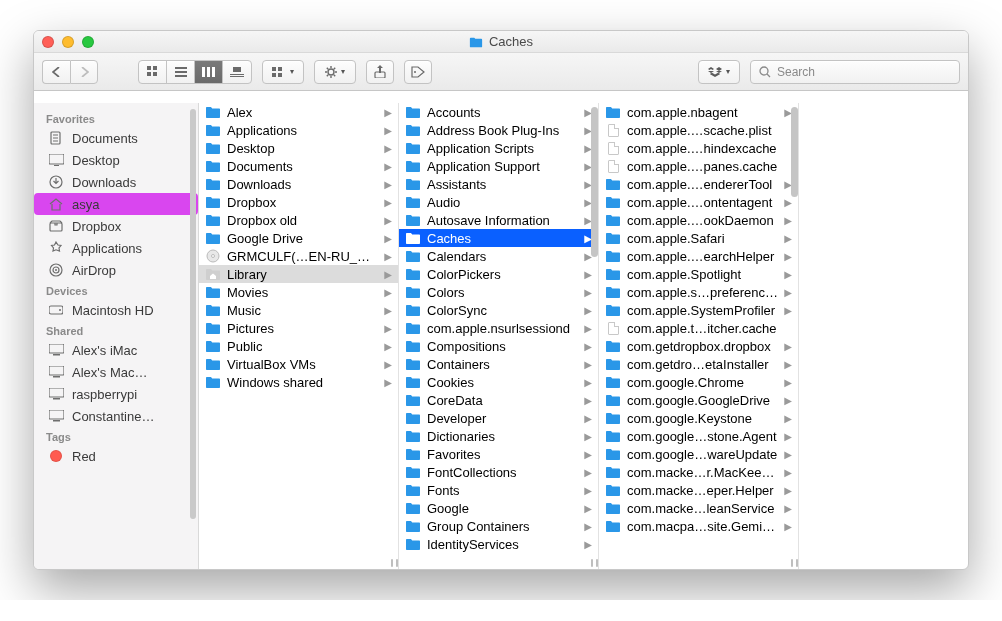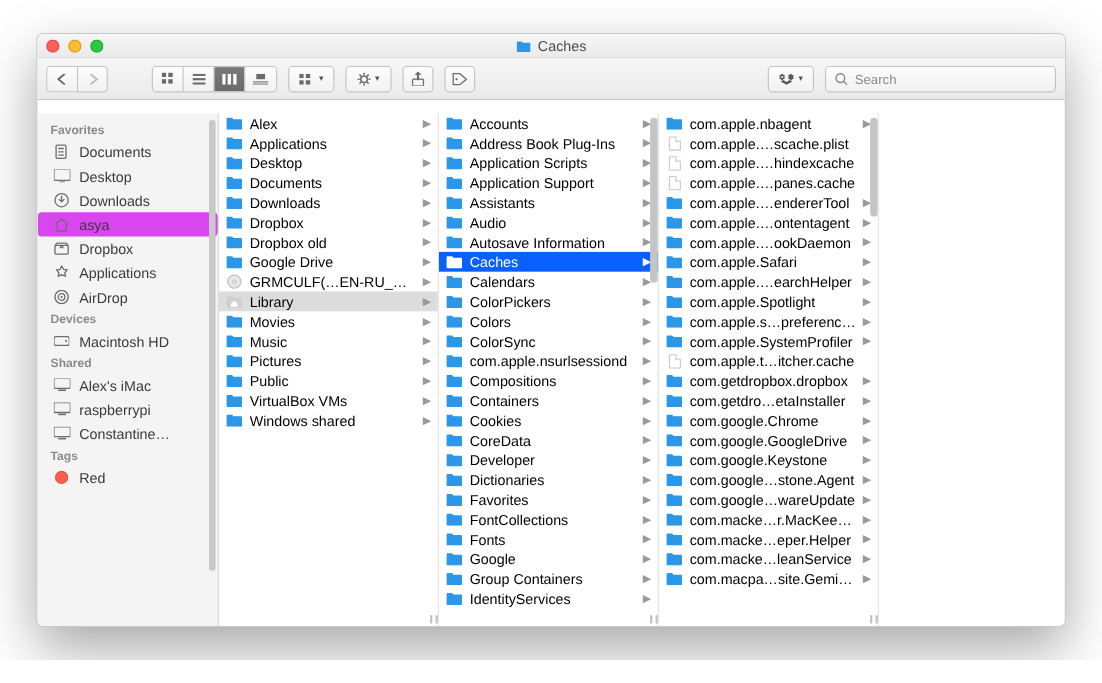--- a/index.html
+++ b/index.html
@@ -267,20 +267,29 @@
           </span>
           <span>Alex's iMac</span>
         </div>
         <div class="sb-item">
           <span class="ic">
             <svg width="15" height="12">
               <rect x="0" y="0" width="15" height="9" rx="1" stroke="#6e6e6e" fill="none" stroke-width="1.2"></rect>
               <rect x="4" y="10" width="7" height="1.5" fill="#6e6e6e"></rect>
             </svg>
           </span>
+          <span>Alex's Mac…</span>
+        </div>
+        <div class="sb-item">
+          <span class="ic">
+            <svg width="15" height="12">
+              <rect x="0" y="0" width="15" height="9" rx="1" stroke="#6e6e6e" fill="none" stroke-width="1.2"></rect>
+              <rect x="4" y="10" width="7" height="1.5" fill="#6e6e6e"></rect>
+            </svg>
+          </span>
           <span>raspberrypi</span>
         </div>
         <div class="sb-item">
           <span class="ic">
             <svg width="15" height="12">
               <rect x="0" y="0" width="15" height="9" rx="1" stroke="#6e6e6e" fill="none" stroke-width="1.2"></rect>
               <rect x="4" y="10" width="7" height="1.5" fill="#6e6e6e"></rect>
             </svg>
           </span>
           <span>Constantine…</span>

